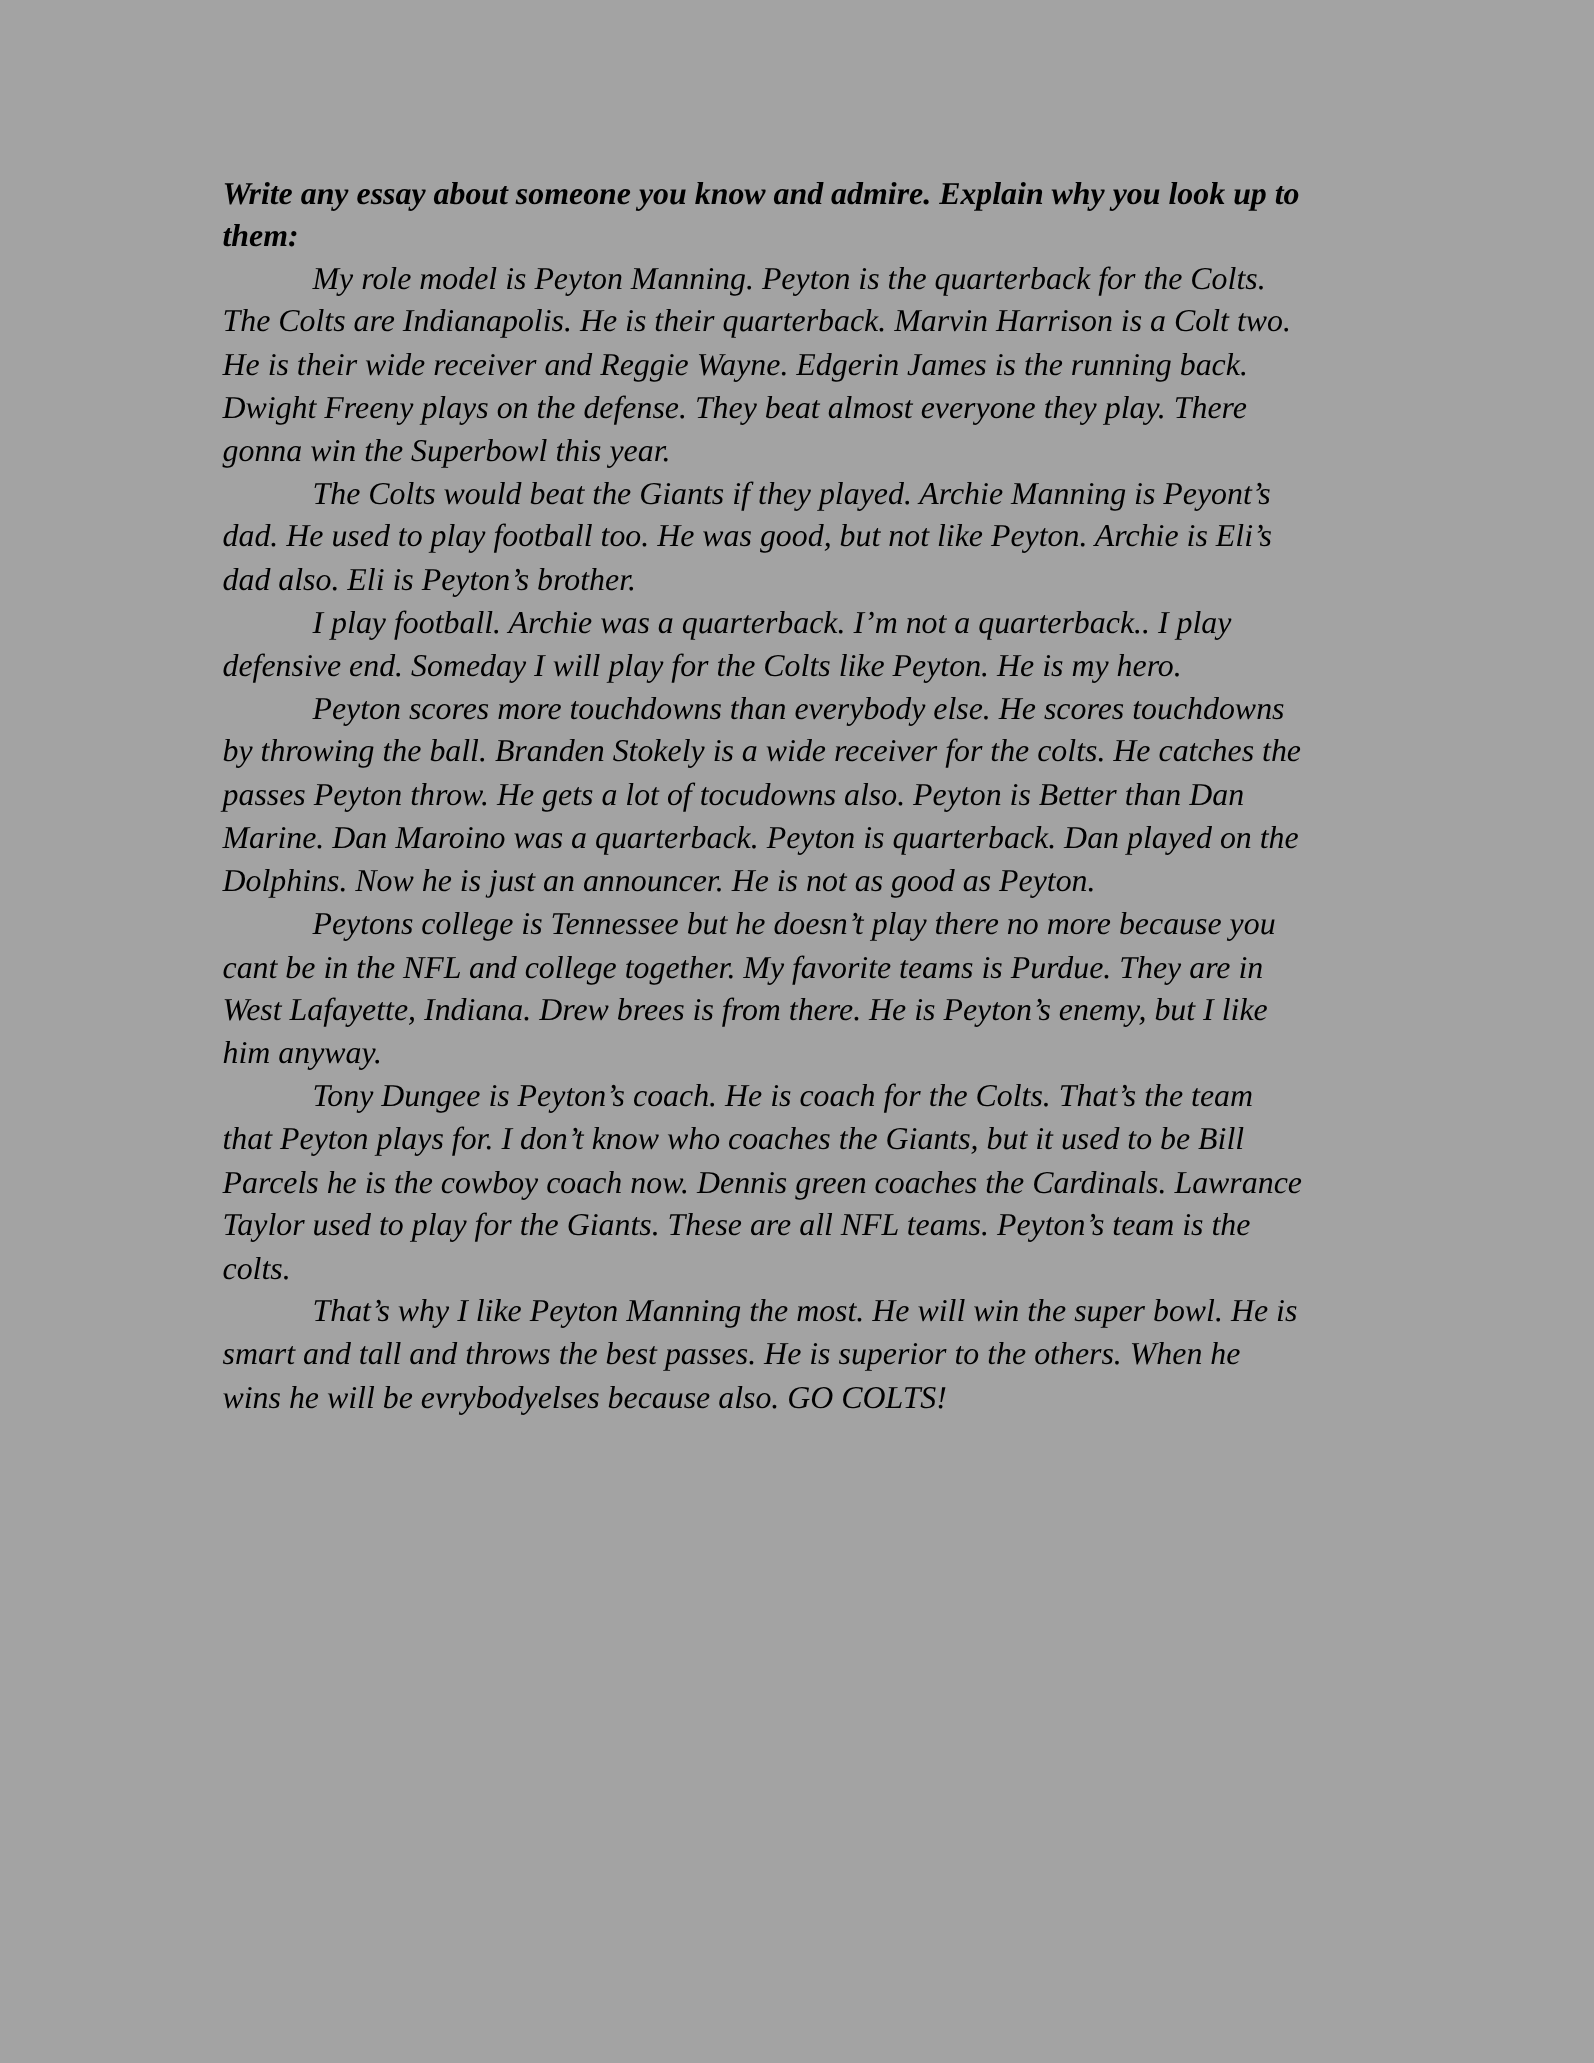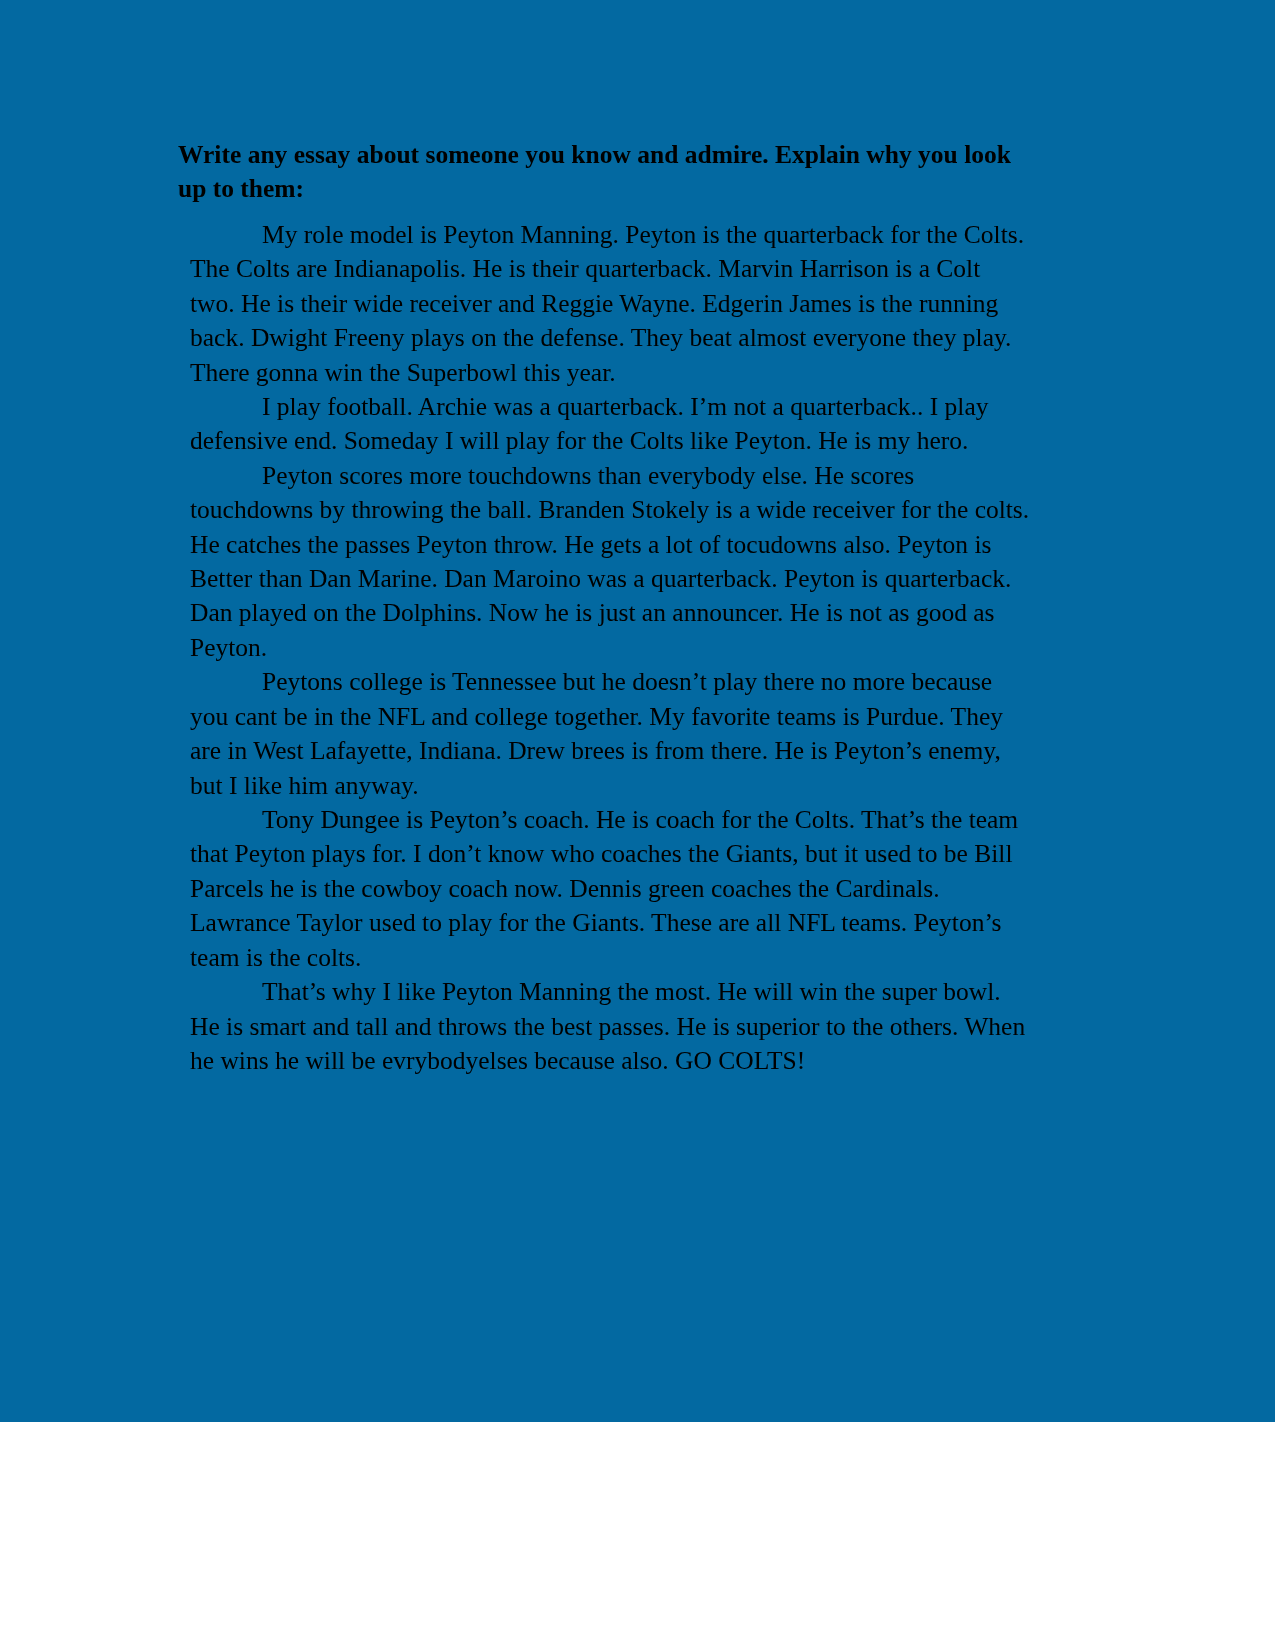--- a/index.html
+++ b/index.html
@@ -7,57 +7,59 @@
     padding: 0;
     background: #ffffff;
   }
   body {
     font-family: "Liberation Serif", serif;
     color: #000000;
   }
   .page {
     position: relative;
     width: 1275px;
-    height: 1422px;
+    height: 1650px;
     margin: 0 auto;
-    background: #0369a1;
+    background: #a3a3a3;
     overflow: hidden;
+    font-style: italic;
   }
   .content {
     position: absolute;
     left: 178px;
     top: 138px;
     width: 865px;
   }
   .essay-prompt {
     font-weight: bold;
     font-size: 25.5px;
     line-height: 1.33;
     margin: 0 0 0 0;
     text-align: left;
   }
   .body-text {
     font-size: 25.5px;
     line-height: 1.35;
-    margin: 12px;
+    margin: 0;
     text-align: left;
   }
   .para {
     margin: 0;
     text-indent: 72px;
   }
 </style>
 </head>
 <body>
 
 <div class="page">
   <div class="content">
     <p class="essay-prompt">Write any essay about someone you know and admire.  Explain why you look up to them:</p>
     <div class="body-text">
       <p class="para">My role model is Peyton Manning.  Peyton is the quarterback for the Colts.  The Colts are Indianapolis.  He is their quarterback.  Marvin Harrison is a Colt two.  He is their wide receiver and Reggie Wayne.  Edgerin James is the running back.  Dwight Freeny plays on the defense.   They beat almost everyone they play.  There gonna win the Superbowl this year.</p>
+      <p class="para">The Colts would beat the Giants if they played.  Archie Manning is Peyont’s dad.  He used to play football too.  He was good, but not like Peyton.  Archie is Eli’s dad also.  Eli is Peyton’s brother.</p>
       <p class="para">I play football.  Archie was a quarterback.  I’m not a quarterback..  I play defensive end.  Someday I will play for the Colts like Peyton.  He is my hero.</p>
       <p class="para">Peyton scores more touchdowns than everybody else.  He scores touchdowns by throwing the ball.  Branden Stokely is a wide receiver for the colts.  He catches the passes Peyton throw.  He gets a lot of tocudowns also.  Peyton is Better than Dan Marine.  Dan Maroino was a quarterback.  Peyton is quarterback.  Dan played on the Dolphins.  Now he is just an announcer.  He is not as good as Peyton.</p>
       <p class="para">Peytons college is Tennessee but he doesn’t play there no more because you cant be in the NFL and college together.  My favorite teams is Purdue.  They are in West Lafayette, Indiana.  Drew brees is from there.  He is Peyton’s enemy, but I like him anyway.</p>
       <p class="para">Tony Dungee is Peyton’s coach.  He is coach for the Colts.  That’s the team that Peyton plays for.  I don’t know who coaches the Giants, but it used to be Bill Parcels he is the cowboy coach now.  Dennis green coaches the Cardinals.  Lawrance Taylor used to play for the Giants.  These are all NFL teams.  Peyton’s team is the colts.</p>
       <p class="para">That’s why I like Peyton Manning the most.  He will win the super bowl.  He is smart and tall and throws the best passes.  He is superior to the others.  When he wins he will be evrybodyelses because also.  GO COLTS!</p>
     </div>
   </div>
 </div>
 
 </body></html>

